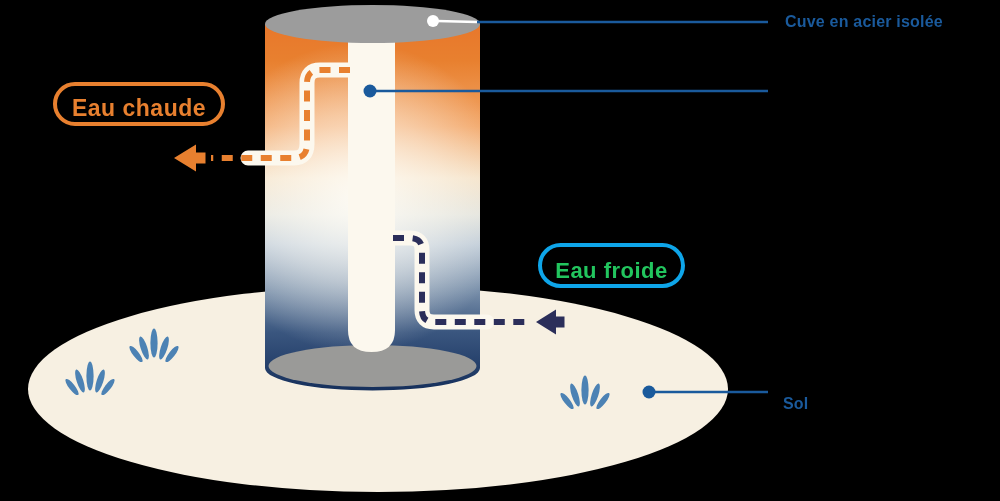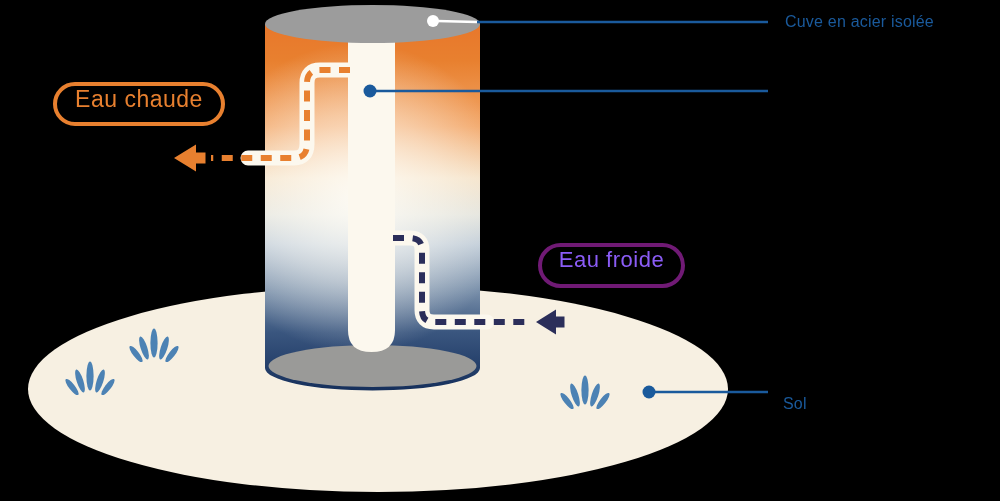--- a/index.html
+++ b/index.html
@@ -2,27 +2,27 @@
 <html><head>
 <meta charset="utf-8">
 <style>
   html,body{margin:0;padding:0;background:#000;}
   .stage{
     position:relative;width:1000px;height:501px;background:#000;overflow:hidden;
     font-family:"Liberation Sans",sans-serif;
   }
   .stage svg{position:absolute;left:0;top:0;}
   .pill{
-    position:absolute;display:flex;align-items:flex-start;justify-content:center;
-    border-radius:26px;font-weight:normal;letter-spacing:.5px;box-sizing:border-box;
+    position:absolute;display:flex;align-items:flex-end;justify-content:center;
+    border-radius:26px;font-weight:bold;letter-spacing:.5px;box-sizing:border-box;
   }
   .pill.hot{left:53px;top:82px;width:172px;height:44px;border:4px solid #E8802F;color:#E8802F;font-size:23px;}
-  .pill.cold{left:538px;top:243px;width:147px;height:45px;border:4px solid #701a75;color:#8b5cf6;font-size:22px;}
+  .pill.cold{left:538px;top:243px;width:147px;height:45px;border:4px solid #0ea5e9;color:#22c55e;font-size:22px;}
   .callout-label{
-    position:absolute;color:#1A5A9C;font-weight:normal;font-size:16px;letter-spacing:.2px;
+    position:absolute;color:#1A5A9C;font-weight:bold;font-size:16px;letter-spacing:.2px;
     white-space:nowrap;line-height:18px;
   }
   .callout-label.cuve{left:785px;top:13px;}
   .callout-label.systeme{left:785px;top:82px;}
   .callout-label.sol{left:783px;top:395px;}
 </style>
 </head>
 <body>
 
 <div class="stage">

